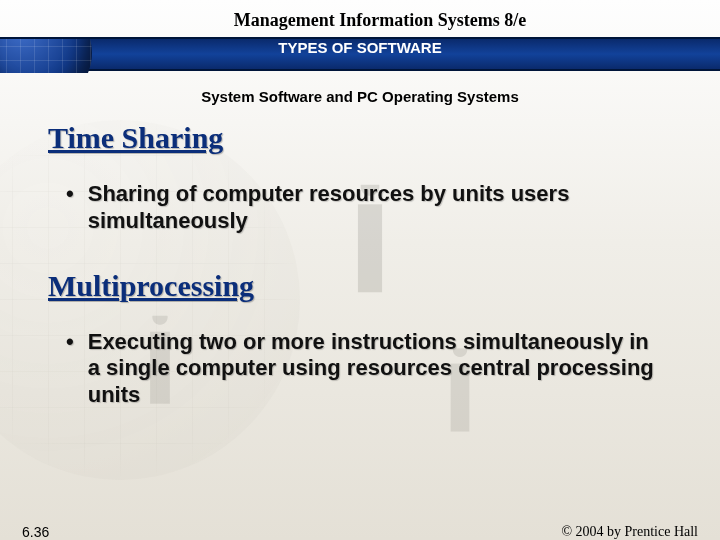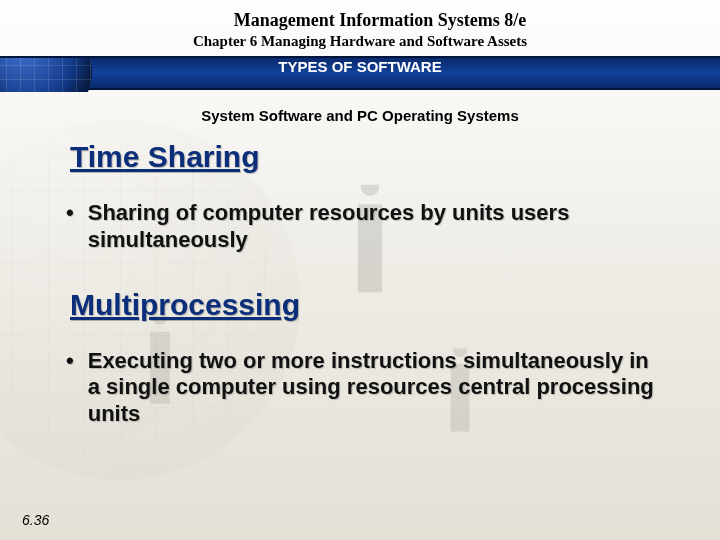--- a/index.html
+++ b/index.html
@@ -62,52 +62,51 @@
   .band-title {
     font-family: Arial, sans-serif; font-weight: bold; font-size: 15px; color: #fff;
   }
   .subhead {
     position: relative; z-index: 2; text-align: center; font-family: Arial, sans-serif;
     font-weight: bold; font-size: 15px; color: #000; margin-top: 17px;
   }
 
   .content { position: relative; z-index: 2; padding: 0 48px; }
   .topic {
-    font-family: Liberation Sans, sans-serif; font-weight: bold; font-size: 30px;
-    color: #0b2e7a; text-decoration: underline; text-shadow: 1px 1px 1px rgba(0,0,0,0.25); margin-left: 22px;
+    font-family: Liberation Serif, serif; font-weight: bold; font-size: 30px;
+    color: #0b2e7a; text-decoration: underline; text-shadow: 1px 1px 1px rgba(0,0,0,0.25);
   }
   .t1 { margin-top: 16px; }
   .t2 { margin-top: 34px; }
   .bullet {
     display: flex; gap: 14px; margin-top: 26px; padding: 0 18px;
     font-family: Arial, sans-serif; font-weight: bold; font-size: 22px;
     color: #111; text-shadow: 1px 1px 1px rgba(0,0,0,0.2); line-height: 1.22;
   }
   .bullet .dot { flex: 0 0 auto; }
   .footer {
-    position: absolute; bottom: 12px; left: 0; right: 0; z-index: 2;
+    position: absolute; bottom: 0; left: 0; right: 0; z-index: 2;
     display: flex; justify-content: space-between; padding: 0 22px;
-    font-size: 14px; color: #000; font-style: italic;
+    font-size: 14px; color: #000;
   }
   .slide-num { font-family: Arial, sans-serif; }
   .copyright { font-family: "Times New Roman", serif; }
 </style>
 </head>
 <body>
 
 <div class="slide">
 
   <div class="bg-globe"></div>
   <div class="silhouette sil1"></div>
   <div class="silhouette sil2"></div>
   <div class="silhouette sil3"></div>
 
   <div class="header">
     <div class="book">Management Information Systems 8/e</div>
-    <div class="chapter">Chapter 6 Managing Hardware and Software Assets</div>
   </div>
 
   <div class="band">
     <div class="band-globe"></div>
     <div class="band-title">TYPES OF SOFTWARE</div>
   </div>
 
   <div class="subhead">System Software and PC Operating Systems</div>
 
   <div class="content">
@@ -119,15 +118,16 @@
 
     <div class="topic t2">Multiprocessing</div>
     <div class="bullet">
       <span class="dot">•</span>
       <span>Executing two or more instructions simultaneously in a single computer using resources central processing units</span>
     </div>
   </div>
 
   <div class="footer">
     <span class="slide-num">6.36</span>
+    <span class="copyright">© 2004 by Prentice Hall</span>
   </div>
 
 </div>
 
 </body></html>

